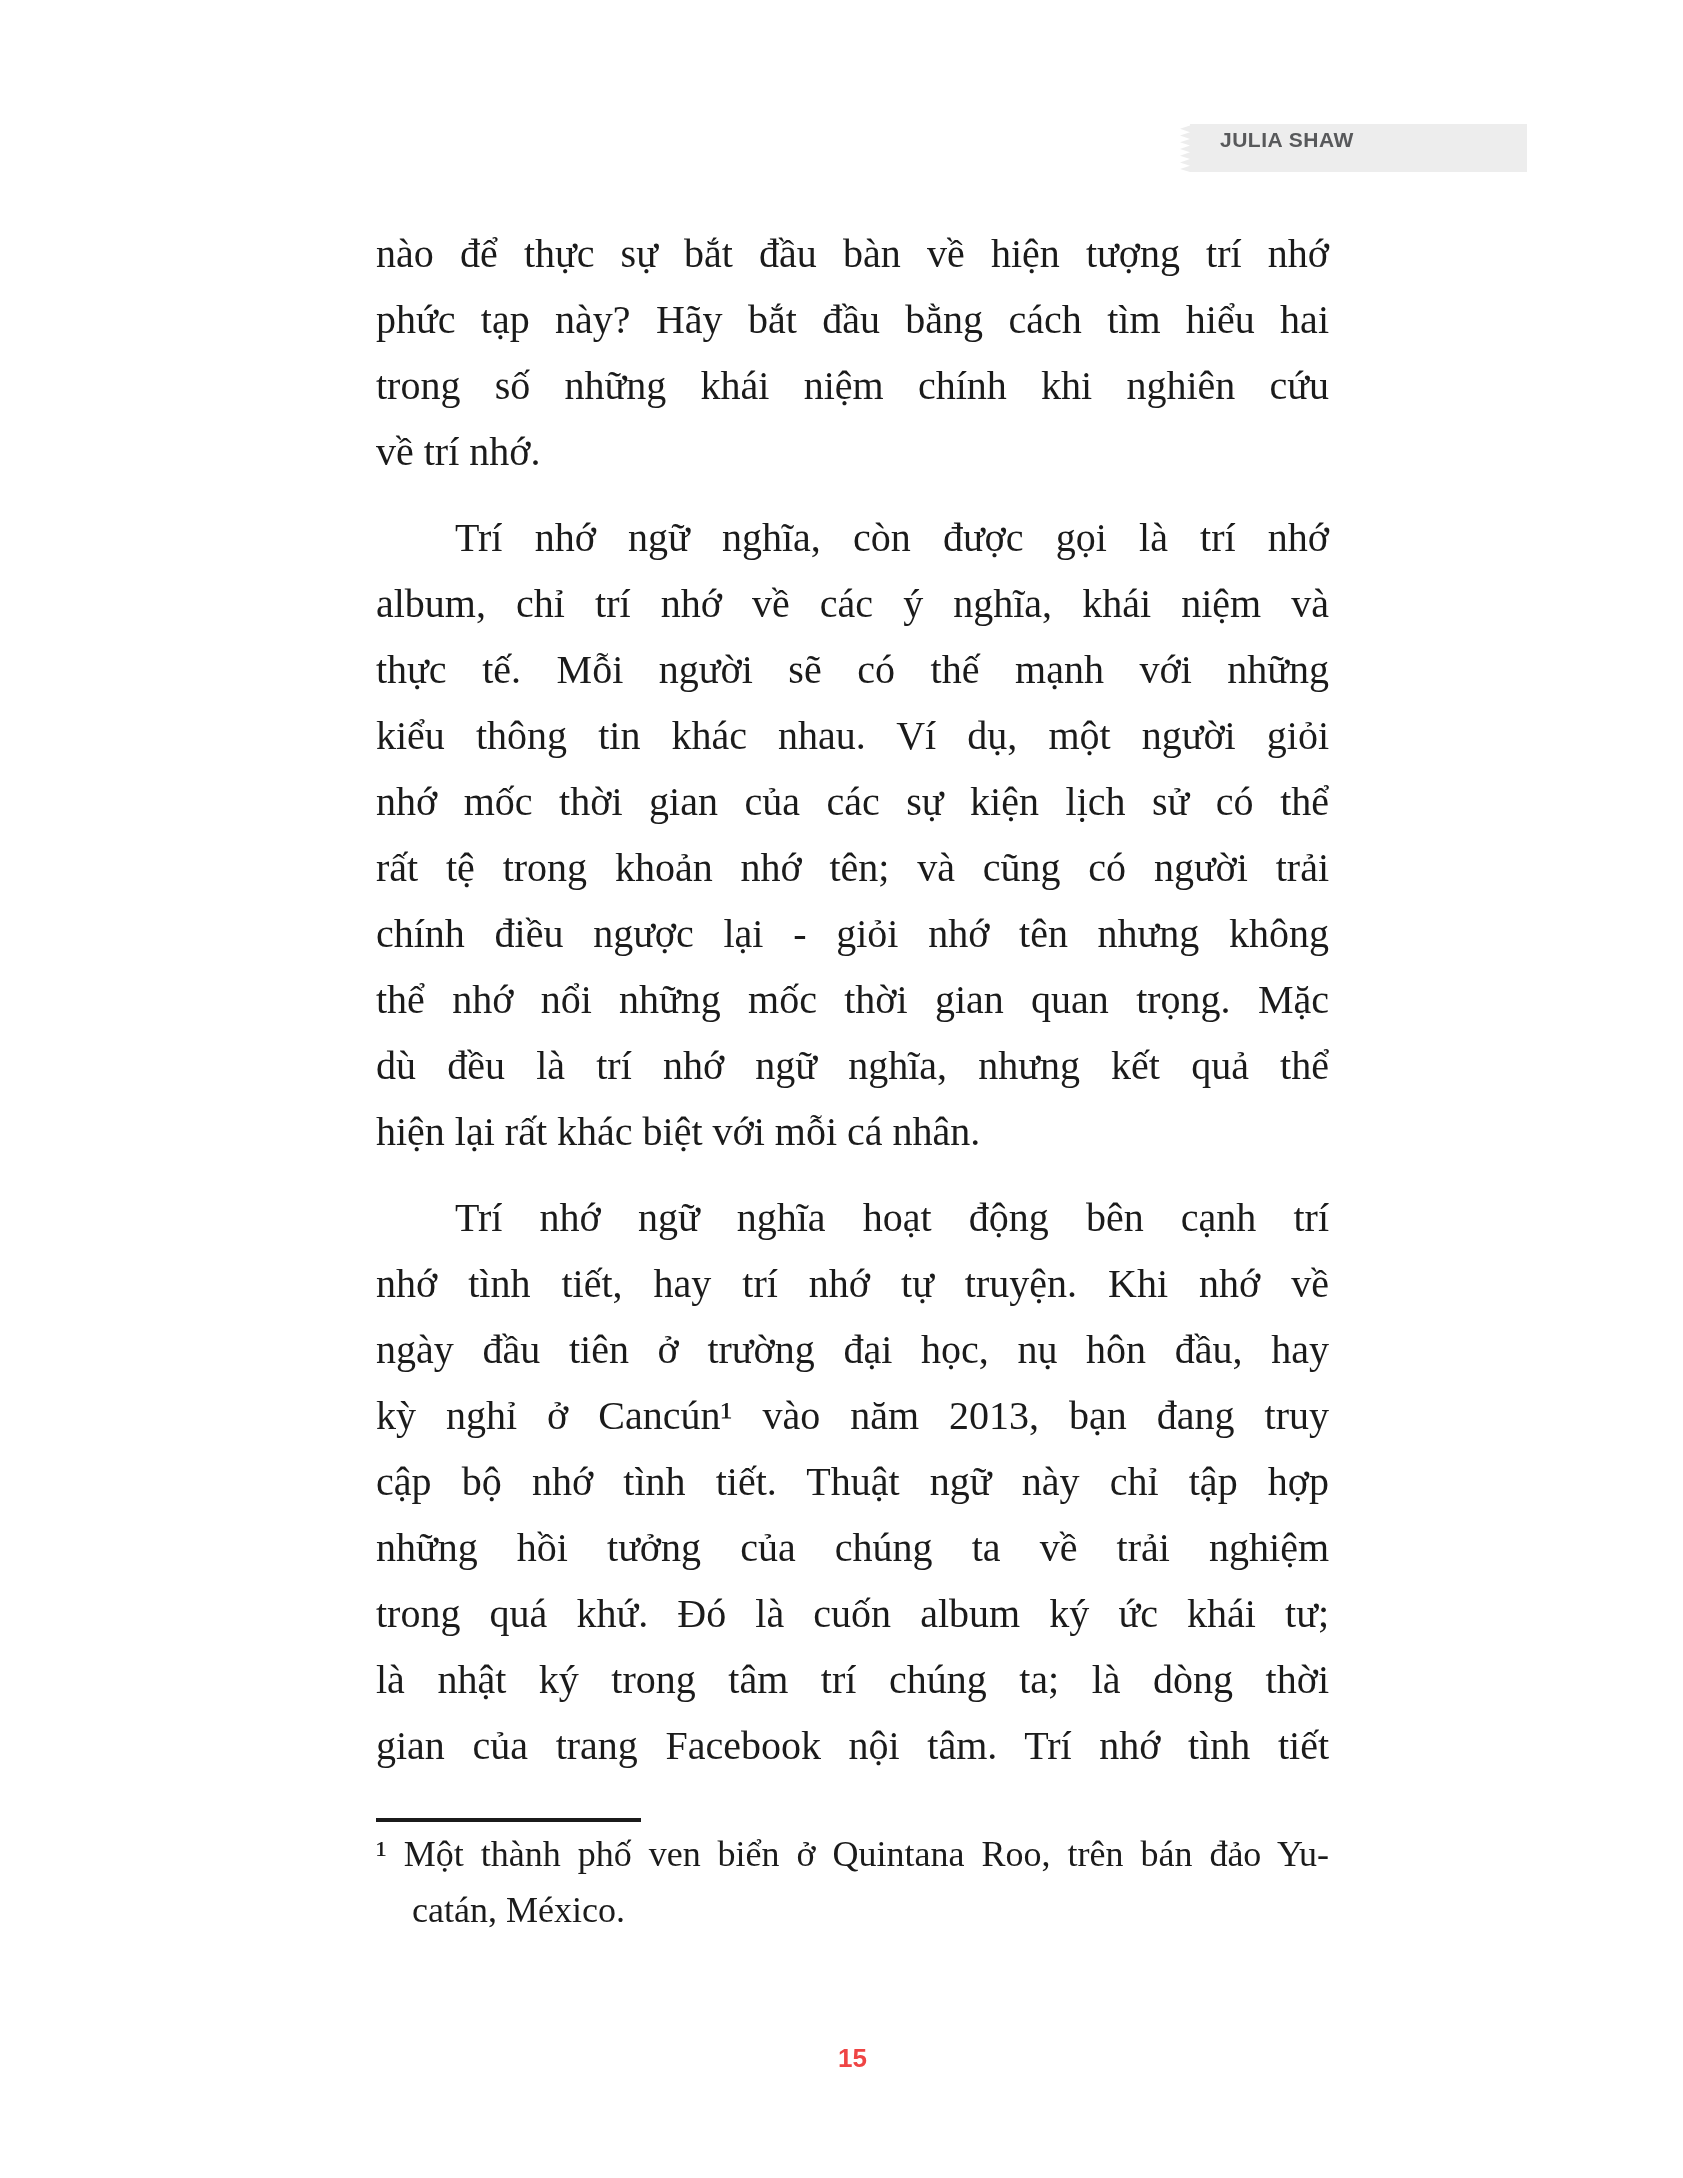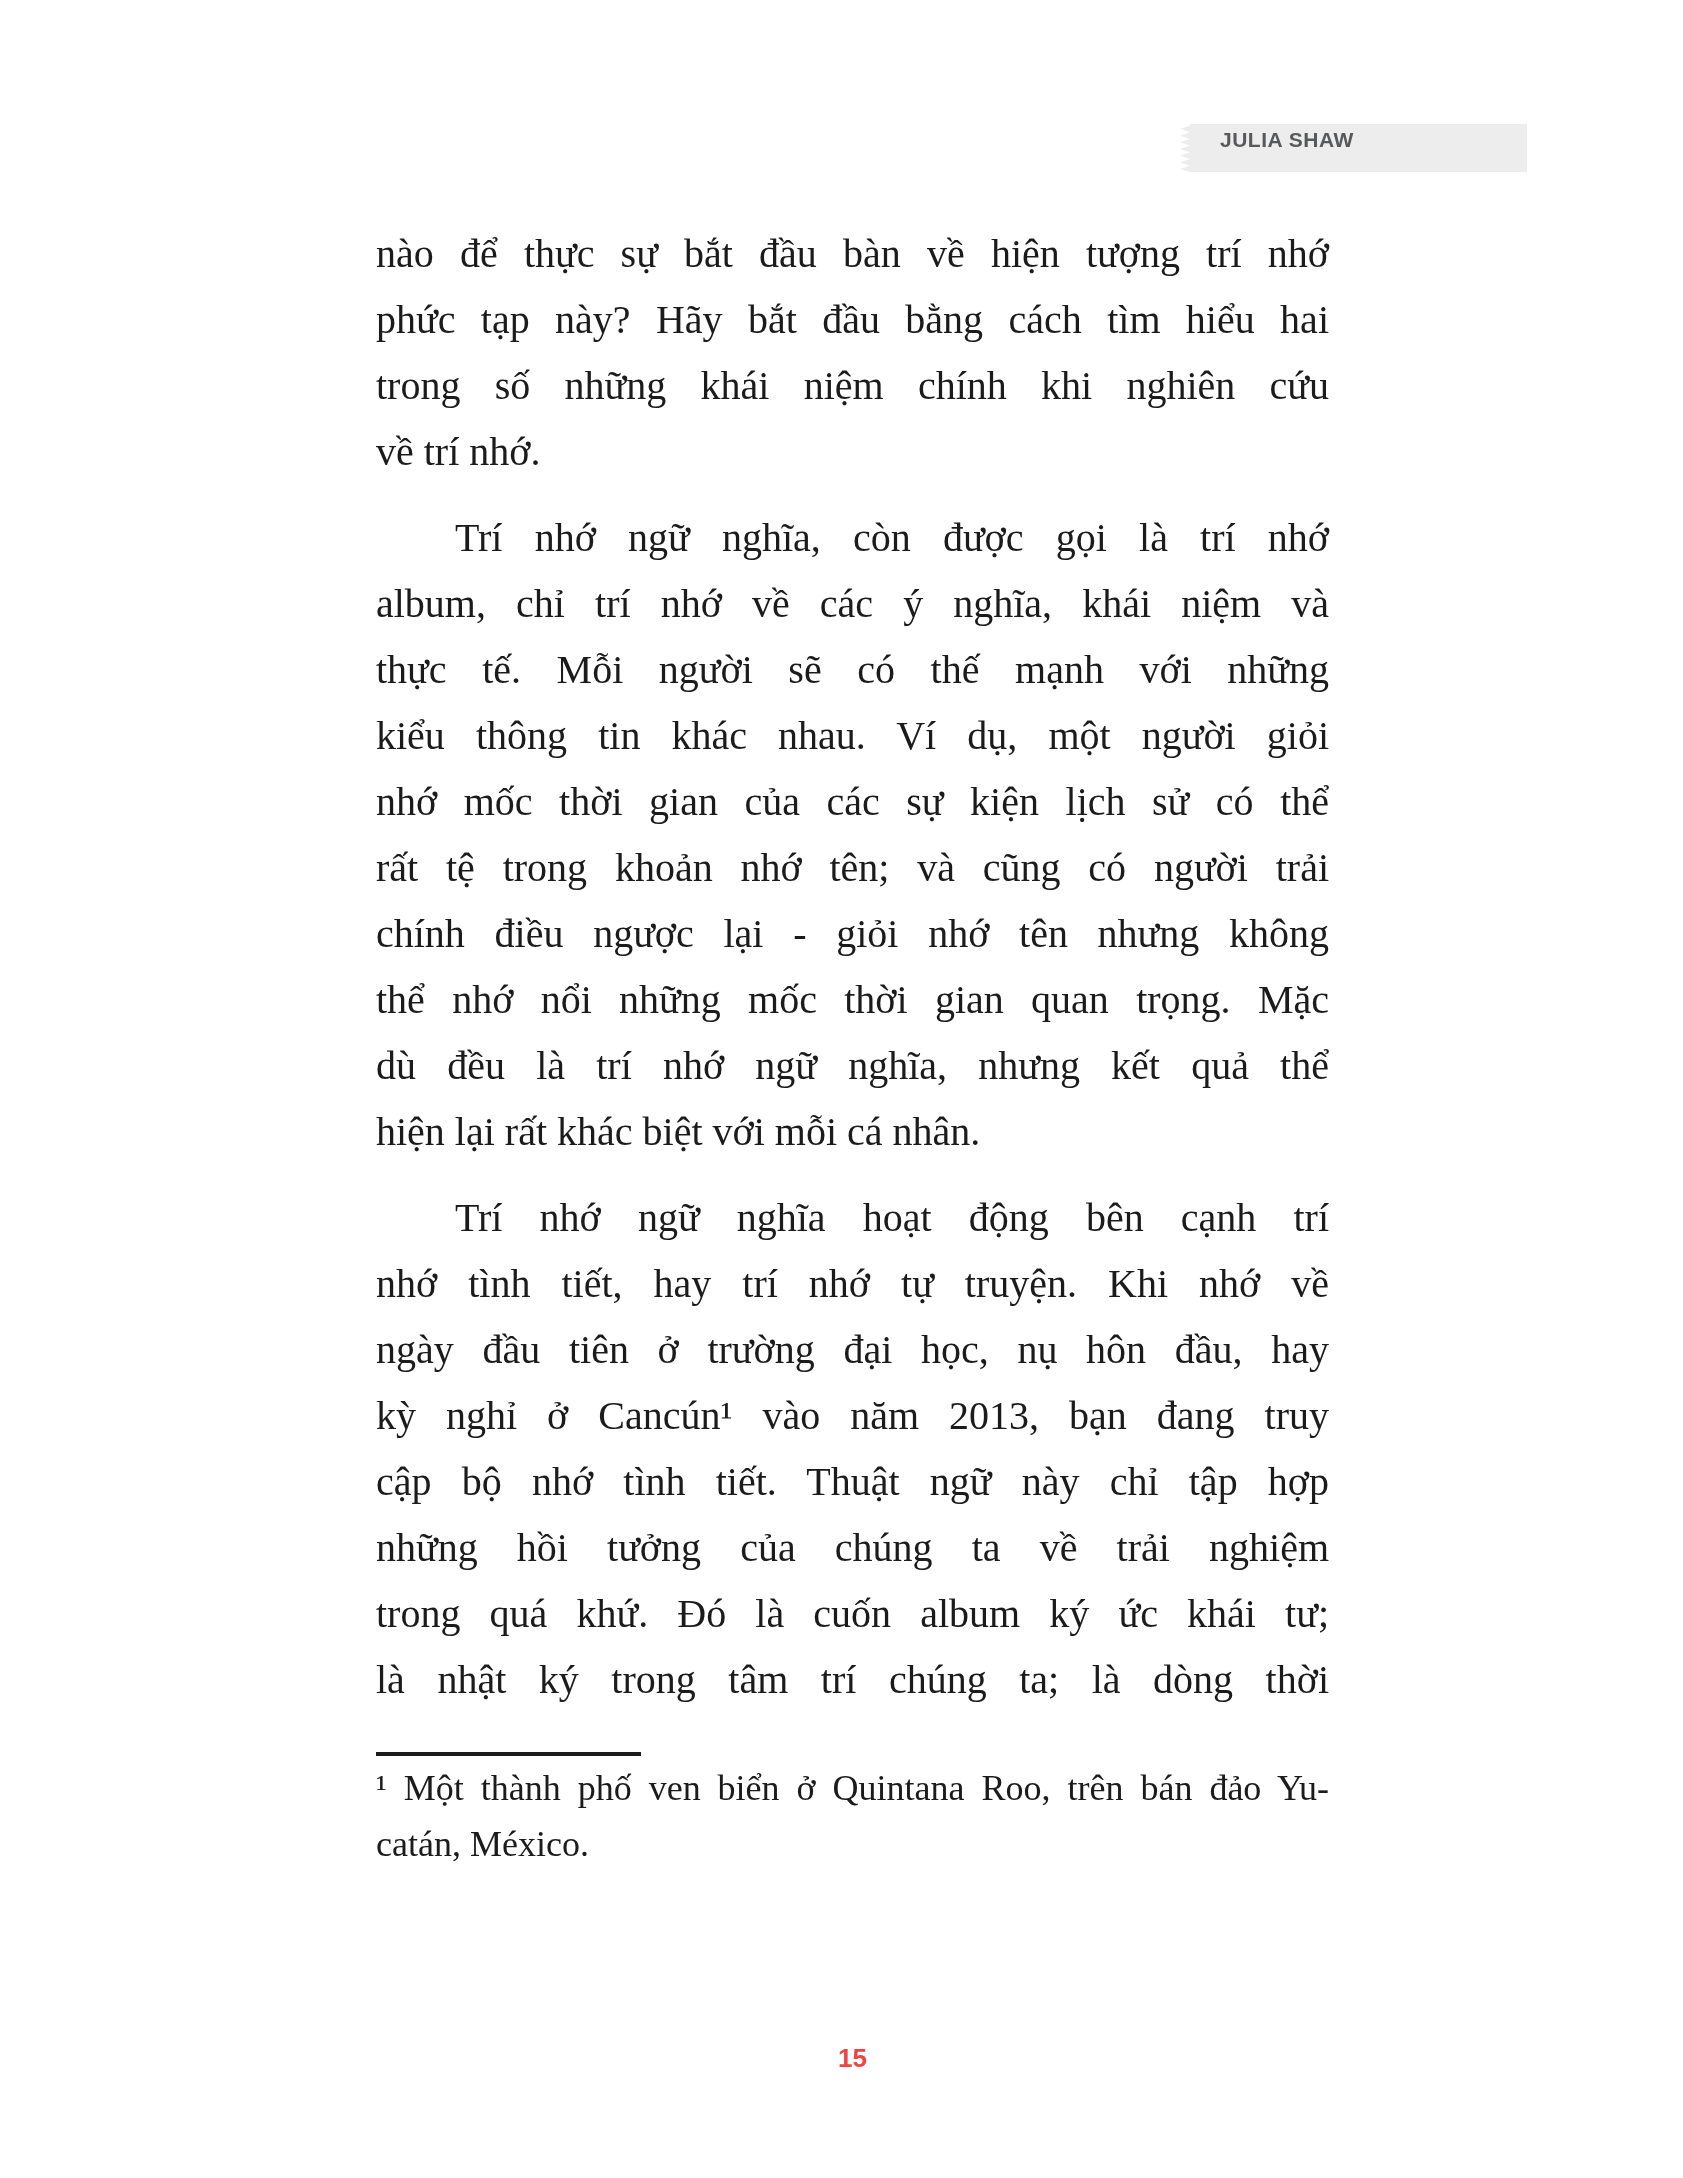--- a/index.html
+++ b/index.html
@@ -63,21 +63,21 @@
     width: 265px;
     border-top: 4px solid #1b1b1b;
     height: 0;
   }
   .footnote {
     margin-top: 4px;
     font-size: 36px;
     line-height: 56px;
   }
   .fln { text-align: justify; text-align-last: justify; }
-  .fln.end { text-align-last: left; }
+  .fln.end { text-align-last: left; margin-left: 36px; }
 
   
   .pageno {
     position: absolute;
     left: 376px;
     top: 2043px;
     width: 953px;
     text-align: center;
     font-family: "Liberation Sans", "DejaVu Sans", sans-serif;
     font-weight: 700;
@@ -118,20 +118,21 @@
 
     <section class="para">
       <div class="ln ind">Trí nhớ ngữ nghĩa hoạt động bên cạnh trí</div>
       <div class="ln">nhớ tình tiết, hay trí nhớ tự truyện. Khi nhớ về</div>
       <div class="ln">ngày đầu tiên ở trường đại học, nụ hôn đầu, hay</div>
       <div class="ln">kỳ nghỉ ở Cancún¹ vào năm 2013, bạn đang truy</div>
       <div class="ln">cập bộ nhớ tình tiết. Thuật ngữ này chỉ tập hợp</div>
       <div class="ln">những hồi tưởng của chúng ta về trải nghiệm</div>
       <div class="ln">trong quá khứ. Đó là cuốn album ký ức khái tư;</div>
       <div class="ln">là nhật ký trong tâm trí chúng ta; là dòng thời</div>
+      <div class="ln">gian của trang Facebook nội tâm. Trí nhớ tình tiết</div>
     </section>
 
     <div class="footnote-rule"></div>
 
     <section class="footnote">
       <div class="fln">¹ Một thành phố ven biển ở Quintana Roo, trên bán đảo Yu-</div>
       <div class="fln end">catán, México.</div>
     </section>
 
   </main>

